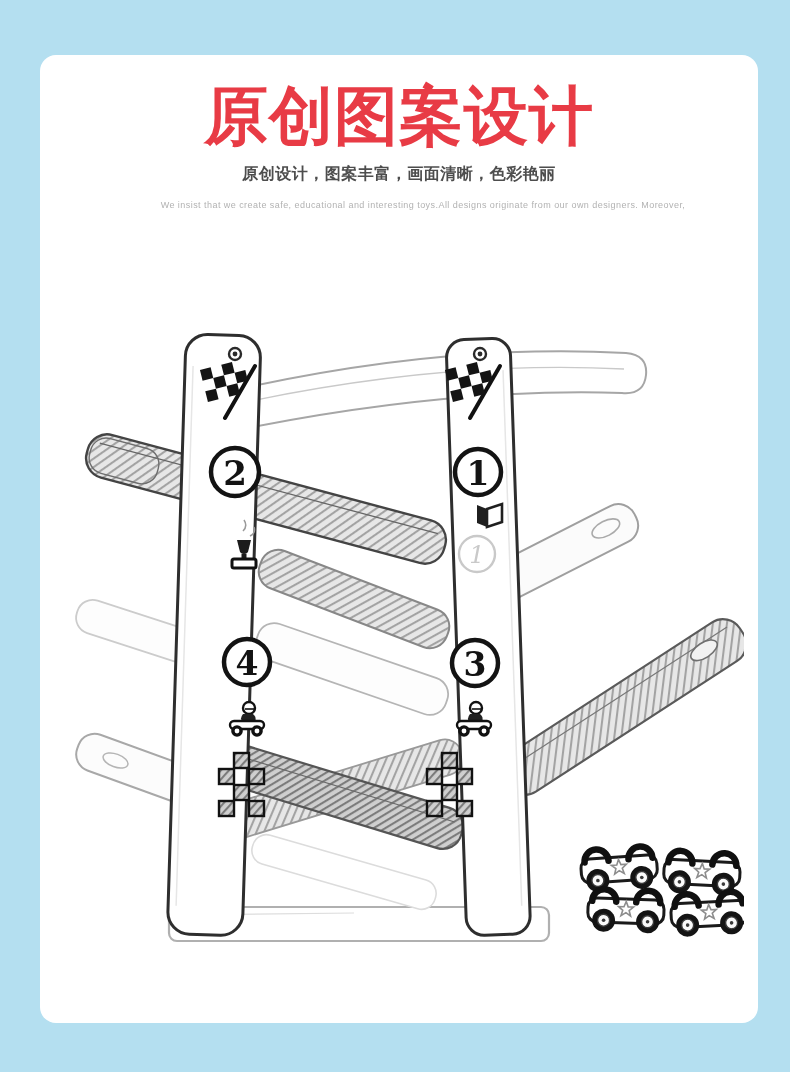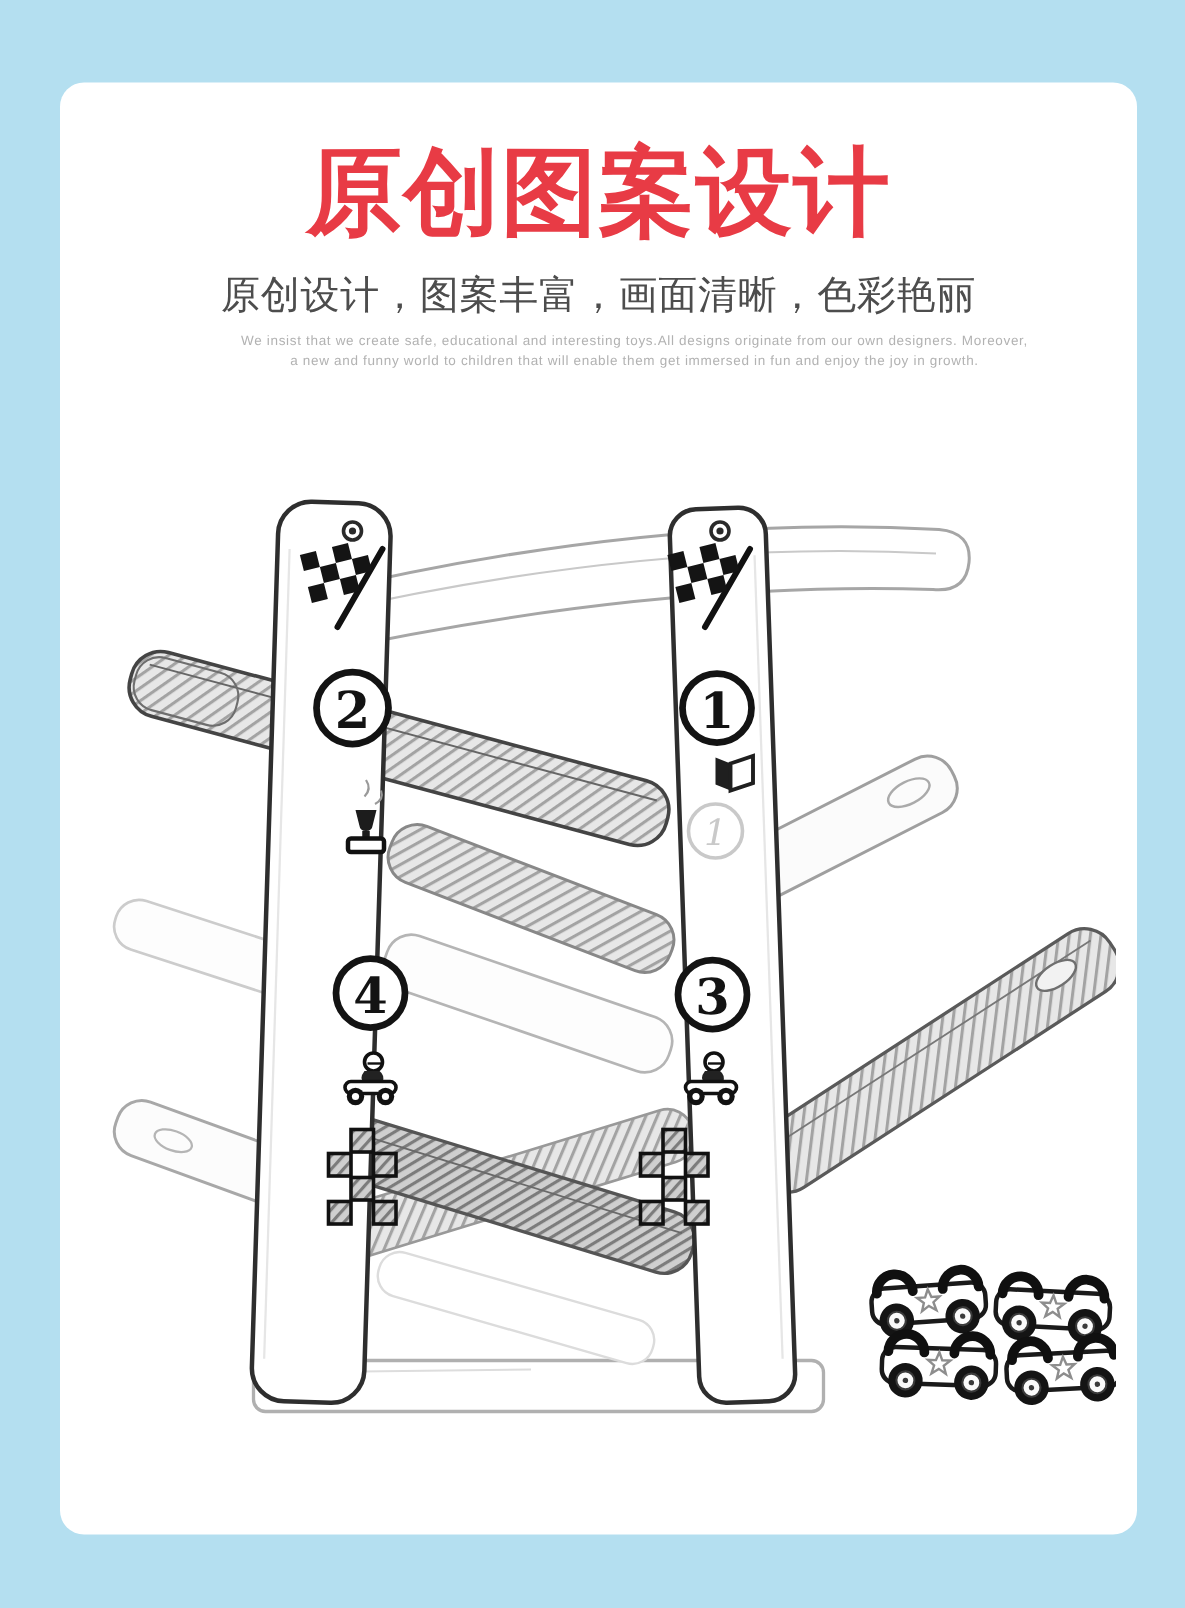--- a/index.html
+++ b/index.html
@@ -5,27 +5,27 @@
   html,body{margin:0;padding:0;background:#ffffff;}
   .canvas{
     position:relative;width:790px;height:1072px;background:#b4dff0;
     overflow:hidden;font-family:"Liberation Sans",sans-serif;
   }
   .sheet{
     position:absolute;left:40px;top:55px;width:718px;height:968px;
     background:#ffffff;border-radius:16px;
   }
   .page-title{
-    margin-top:36px;text-align:center;
+    margin-top:24px;text-align:center;
     font-size:64px;line-height:74px;font-weight:700;
     color:#e83b45;letter-spacing:1px;white-space:nowrap;
   }
   .page-subtitle{
-    margin-top:15px;text-align:center;
-    font-size:26px;line-height:32px;font-weight:400;
+    margin-top:5px;text-align:center;
+    font-size:16px;line-height:32px;font-weight:700;
     color:#4d4d4d;letter-spacing:0.5px;white-space:nowrap;
   }
   .desc{
     margin-top:9px;text-align:center;
     font-size:9px;line-height:12.5px;color:#b2b2b2;letter-spacing:0.45px;
   }
   .desc div{white-space:nowrap;padding-left:48px;}
   .illustration{
     position:absolute;left:14px;top:272px;width:690px;height:645px;
   }
@@ -33,21 +33,20 @@
 </head>
 <body>
 
 <div class="canvas">
   <div class="sheet">
 
     <div class="page-title">原创图案设计</div>
     <div class="page-subtitle">原创设计，图案丰富，画面清晰，色彩艳丽</div>
     <div class="desc">
       <div>We insist that we create safe, educational and interesting toys.All designs originate from our own designers. Moreover,</div>
-      <div>a new and funny world to children that will enable them get immersed in fun and enjoy the joy in growth.</div>
     </div>
 
     <svg class="illustration" viewBox="0 0 690 645" xmlns="http://www.w3.org/2000/svg">
       <defs>
         <pattern id="hatch" patternUnits="userSpaceOnUse" width="7" height="7" patternTransform="rotate(40)">
           <rect width="7" height="7" fill="#e7e7e7"></rect>
           <line x1="1" y1="0" x2="1" y2="7" stroke="#a3a3a3" stroke-width="2.1"></line>
         </pattern>
         <pattern id="hatchDark" patternUnits="userSpaceOnUse" width="6" height="6" patternTransform="rotate(42)">
           <rect width="6" height="6" fill="#cfcfcf"></rect>

